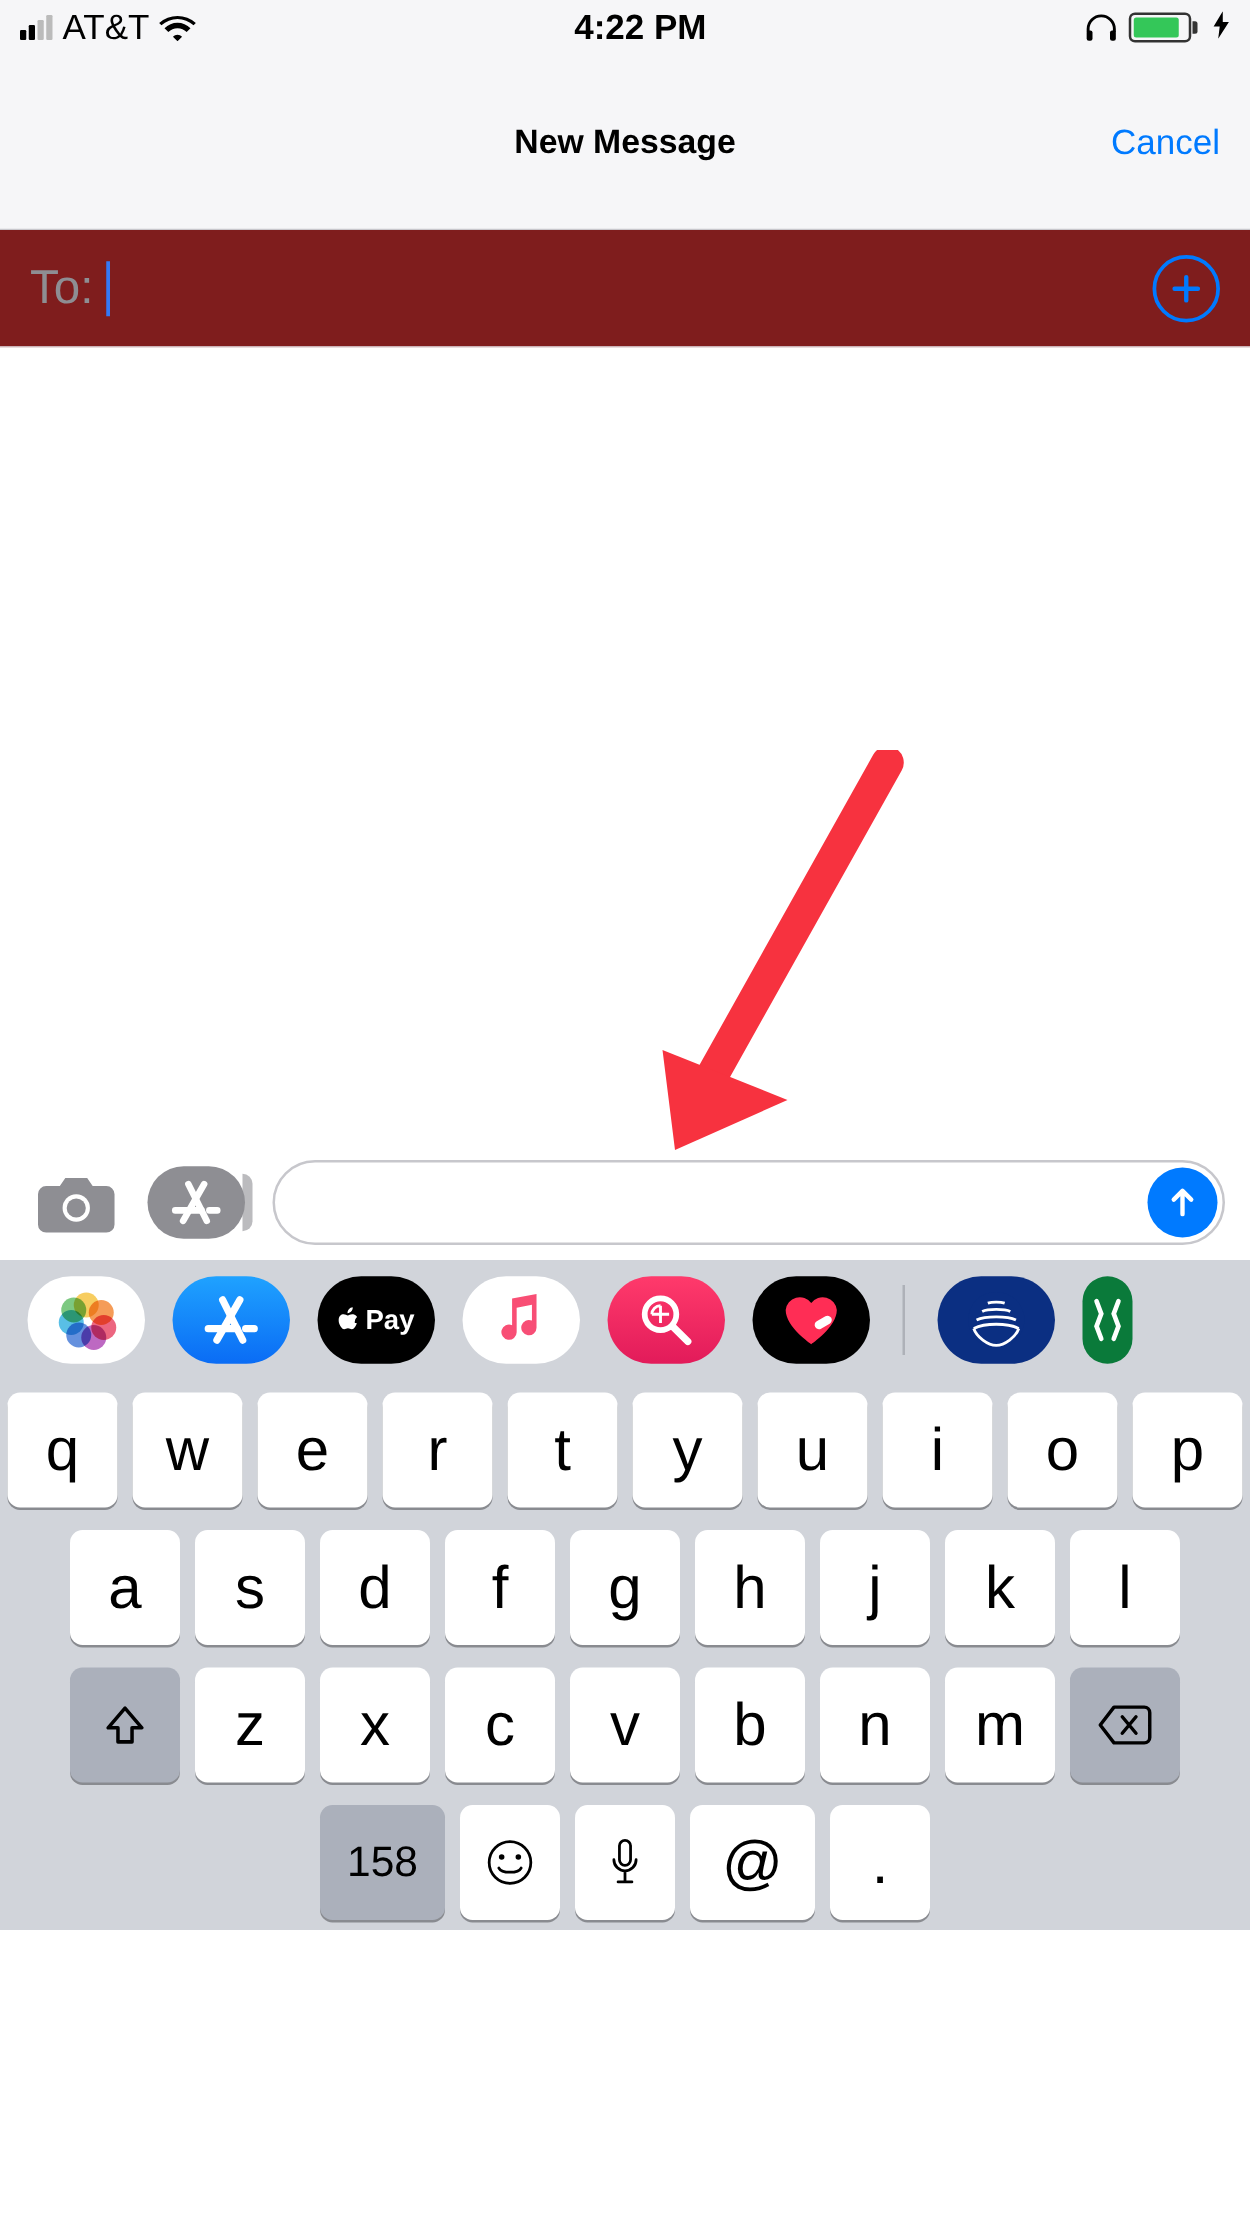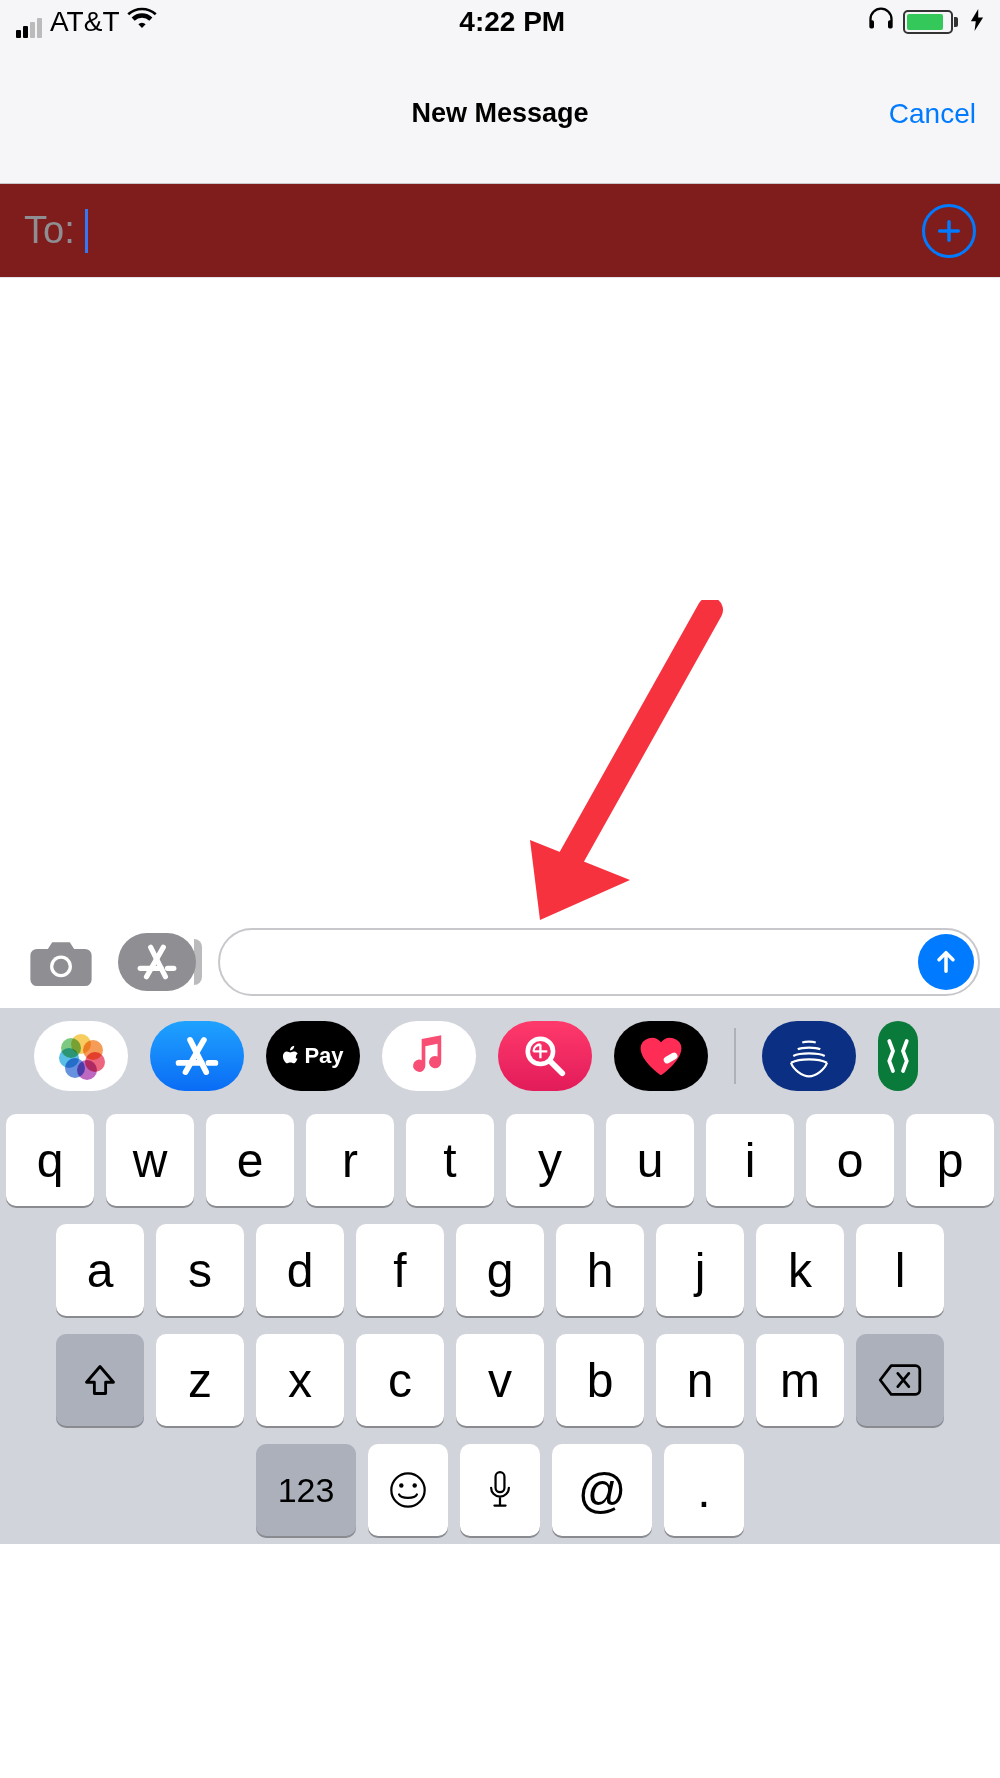--- a/index.html
+++ b/index.html
@@ -15,21 +15,21 @@
     .status-bar {
       height: 44px;
       display: flex;
       align-items: center;
       justify-content: space-between;
       padding: 0 16px;
       font-size: 28px;
       font-weight: 500;
       background: #f6f6f8;
     }
-    .status-left, .status-right { display: flex; gap: 8px; }
+    .status-left, .status-right { display: flex; align-items: center; gap: 8px; }
     .signal-bars { display: inline-flex; align-items: flex-end; gap: 2px; }
     .signal-bars span { width: 5px; background: #000; border-radius: 1px; }
     .signal-bars span:nth-child(1){height:8px}
     .signal-bars span:nth-child(2){height:12px}
     .signal-bars span:nth-child(3){height:16px;background:#bbb}
     .signal-bars span:nth-child(4){height:20px;background:#bbb}
     .wifi-icon svg, .headphone-icon svg { display: block; }
     .battery { display: inline-flex; align-items: center; }
     .battery-body { width: 50px; height: 24px; border: 2px solid #333; border-radius: 5px; position: relative; padding: 2px; }
     .battery-fill { background:#34c759; height:100%; width:85%; border-radius:2px; }
@@ -139,21 +139,21 @@
     }
     .send-btn svg { width: 28px; height: 28px; }
 
     
     .app-strip {
       background: #d1d4da;
       height: 96px;
       display: flex;
       align-items: center;
       gap: 22px;
-      padding: 0 34px;
+      padding: 0 22px;
       overflow: hidden;
     }
     .app-pill {
       width: 94px; height: 70px;
       border-radius: 36px;
       display: flex; align-items: center; justify-content: center;
       flex-shrink: 0;
       font-size: 28px;
       font-weight: 600;
       color: #fff;
@@ -412,21 +412,21 @@
     <div class="key">n</div>
     <div class="key">m</div>
     <div class="key key-back">
       <svg width="44" height="34" viewBox="0 0 40 30">
           <path d="M12 2h22a4 4 0 014 4v18a4 4 0 01-4 4H12L2 15 12 2z" fill="none" stroke="#000" stroke-width="2.5" stroke-linejoin="round"></path>
           <path d="M18 9l10 12M28 9L18 21" stroke="#000" stroke-width="2.5" stroke-linecap="round"></path>
         </svg>
     </div>
   </div>
   <div class="kb-row row4">
-    <div class="key key-123">123</div>
+    <div class="key key-123">158</div>
     <div class="key key-emoji">
       <svg width="40" height="40" viewBox="0 0 36 36">
           <circle cx="18" cy="18" r="15" fill="none" stroke="#000" stroke-width="2"></circle>
           <circle cx="12" cy="14" r="2" fill="#000"></circle>
           <circle cx="24" cy="14" r="2" fill="#000"></circle>
           <path d="M10 22c2 4 14 4 16 0" fill="none" stroke="#000" stroke-width="2" stroke-linecap="round"></path>
         </svg>
     </div>
     <div class="key key-mic">
       <svg width="28" height="40" viewBox="0 0 24 36">

